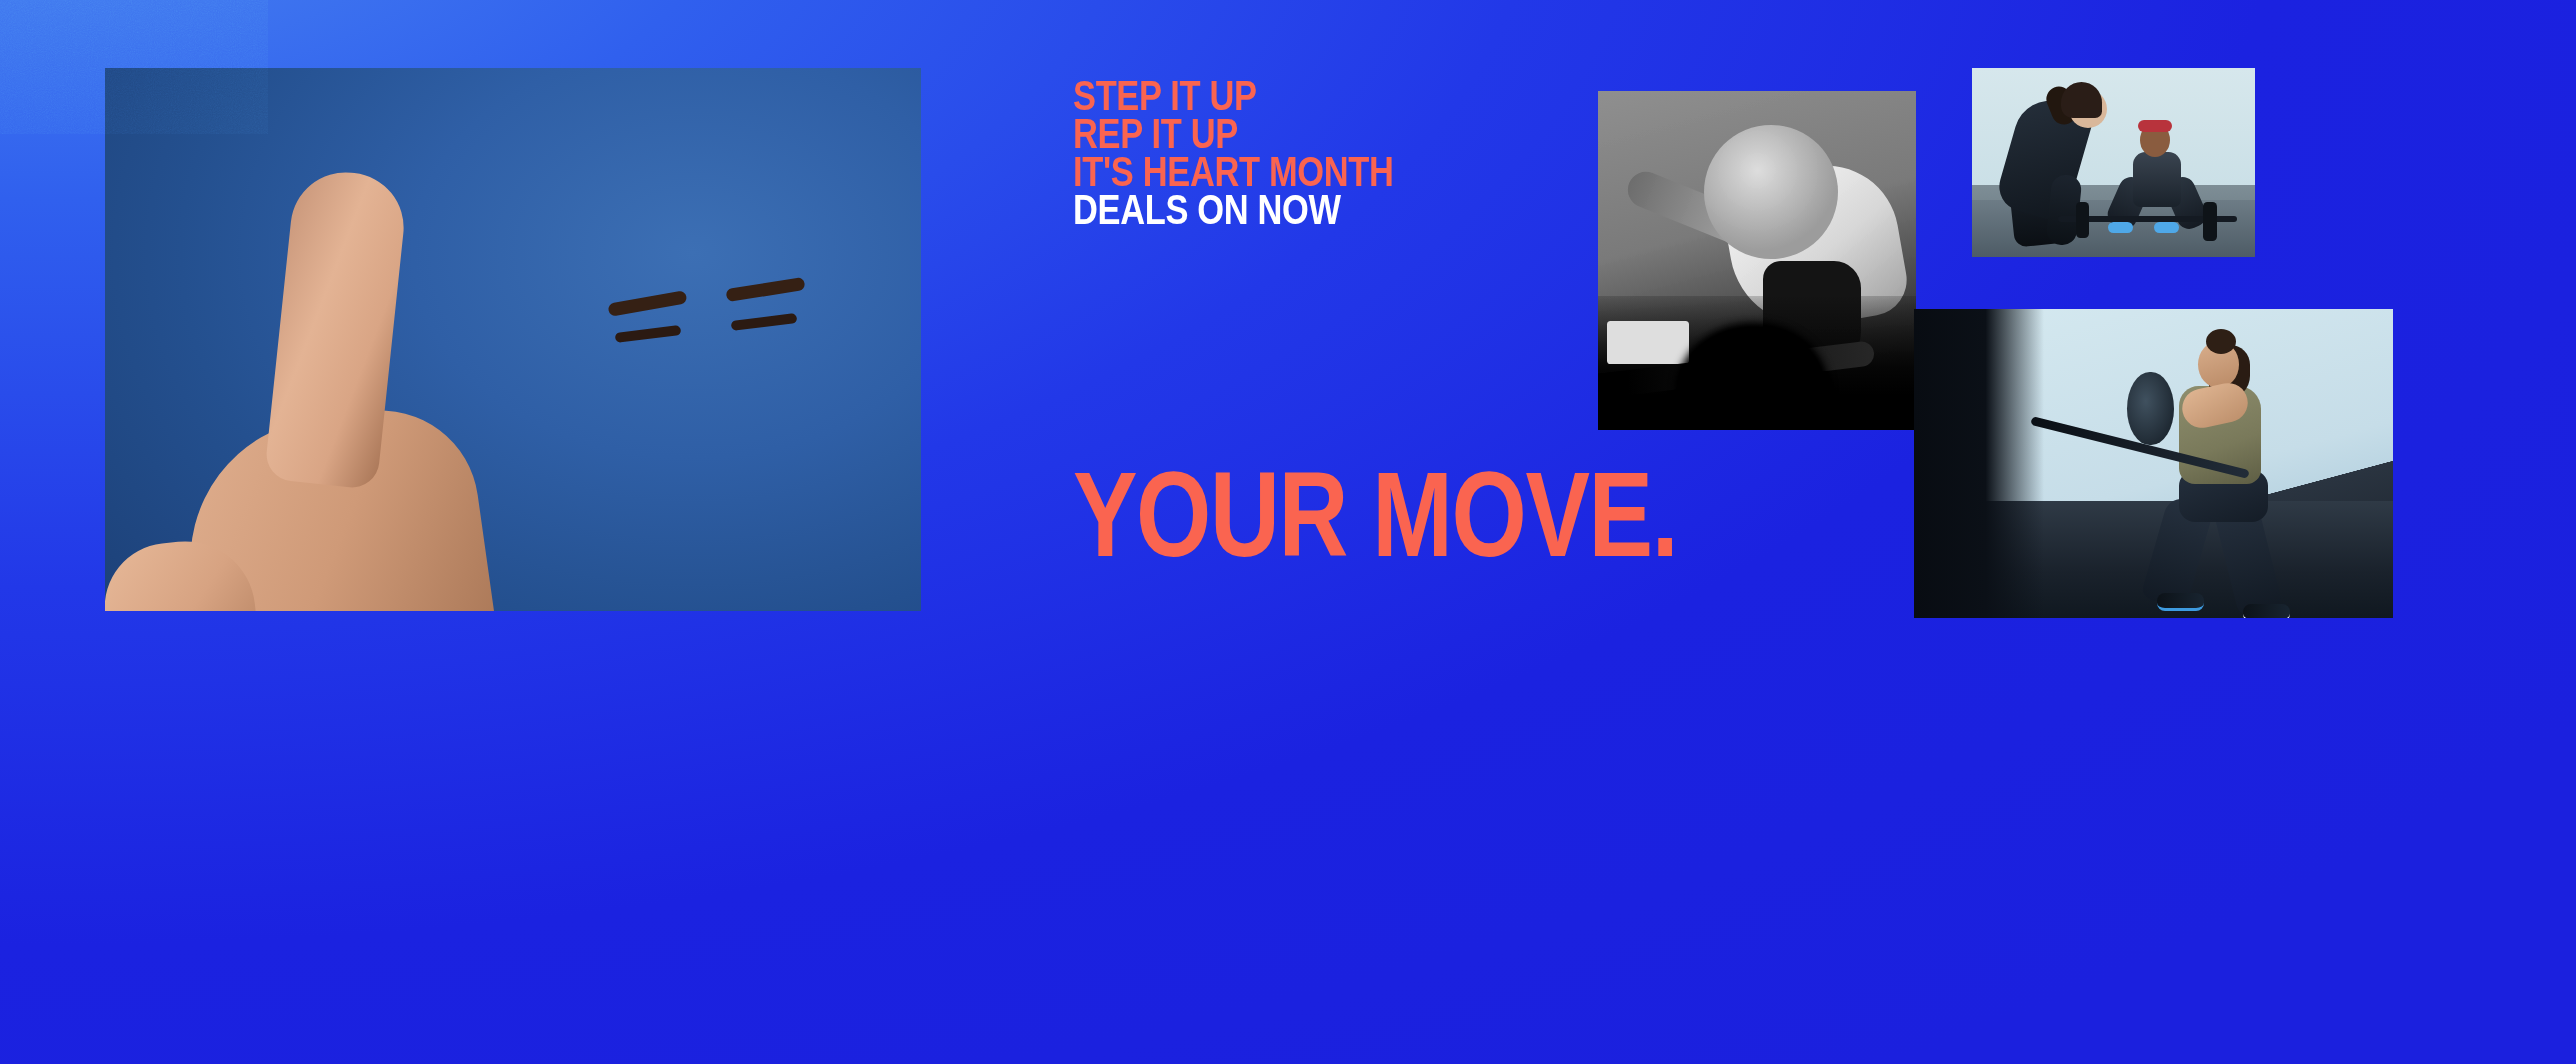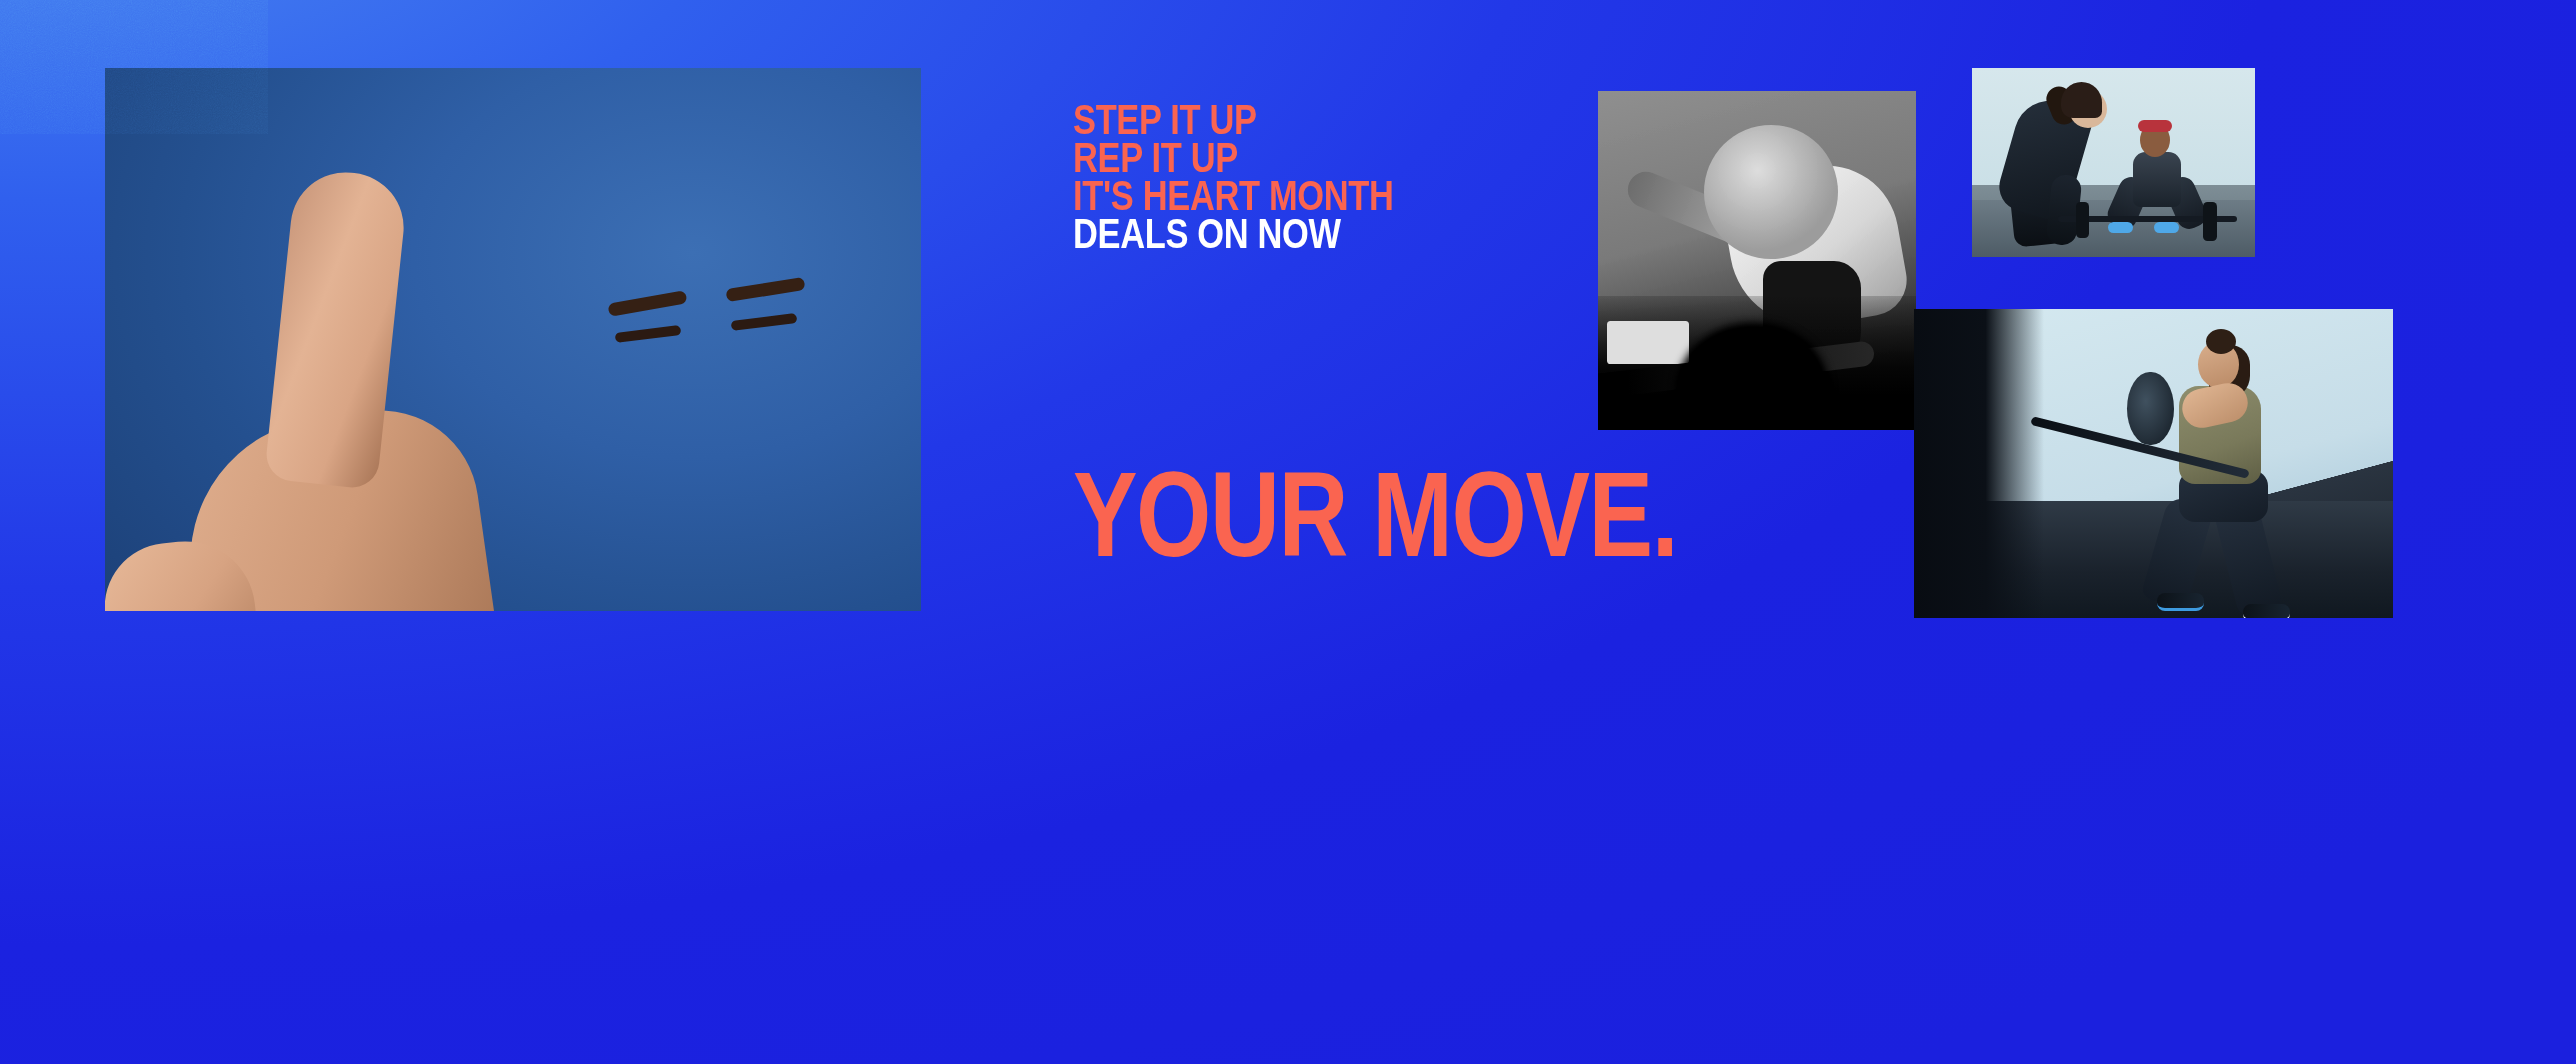--- a/index.html
+++ b/index.html
@@ -37,21 +37,21 @@
   #spin-photo { left:1598px; top:91px; width:318px; height:339px; filter:grayscale(1) contrast(1.06); }
 
   
   #duo-photo { left:1972px; top:68px; width:283px; height:189px; }
 
   
   #lunge-photo { left:1914px; top:309px; width:479px; height:309px; }
 
   
   #headline {
-    position:absolute; left:1073px; top:101px; width:805px;
+    position:absolute; left:1073px; top:77px; width:805px;
   }
   .head-line {
     display:block;
     font-family:"Liberation Sans Narrow","Liberation Sans", sans-serif;
     font-weight:700;
     font-size:42px;
     line-height:38px;
     letter-spacing:-0.4px;
     transform:scaleX(.82);
     transform-origin:left center;

